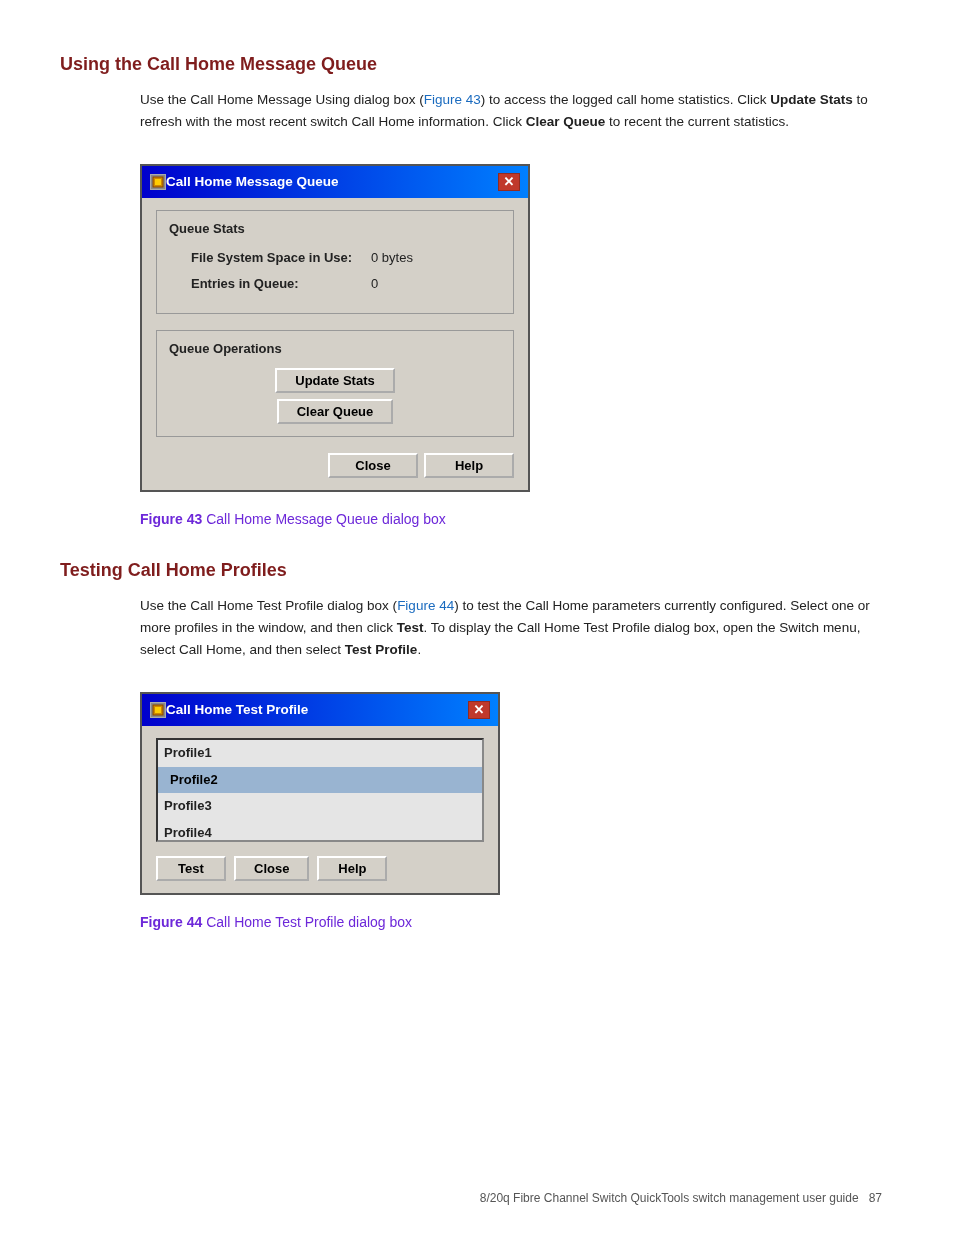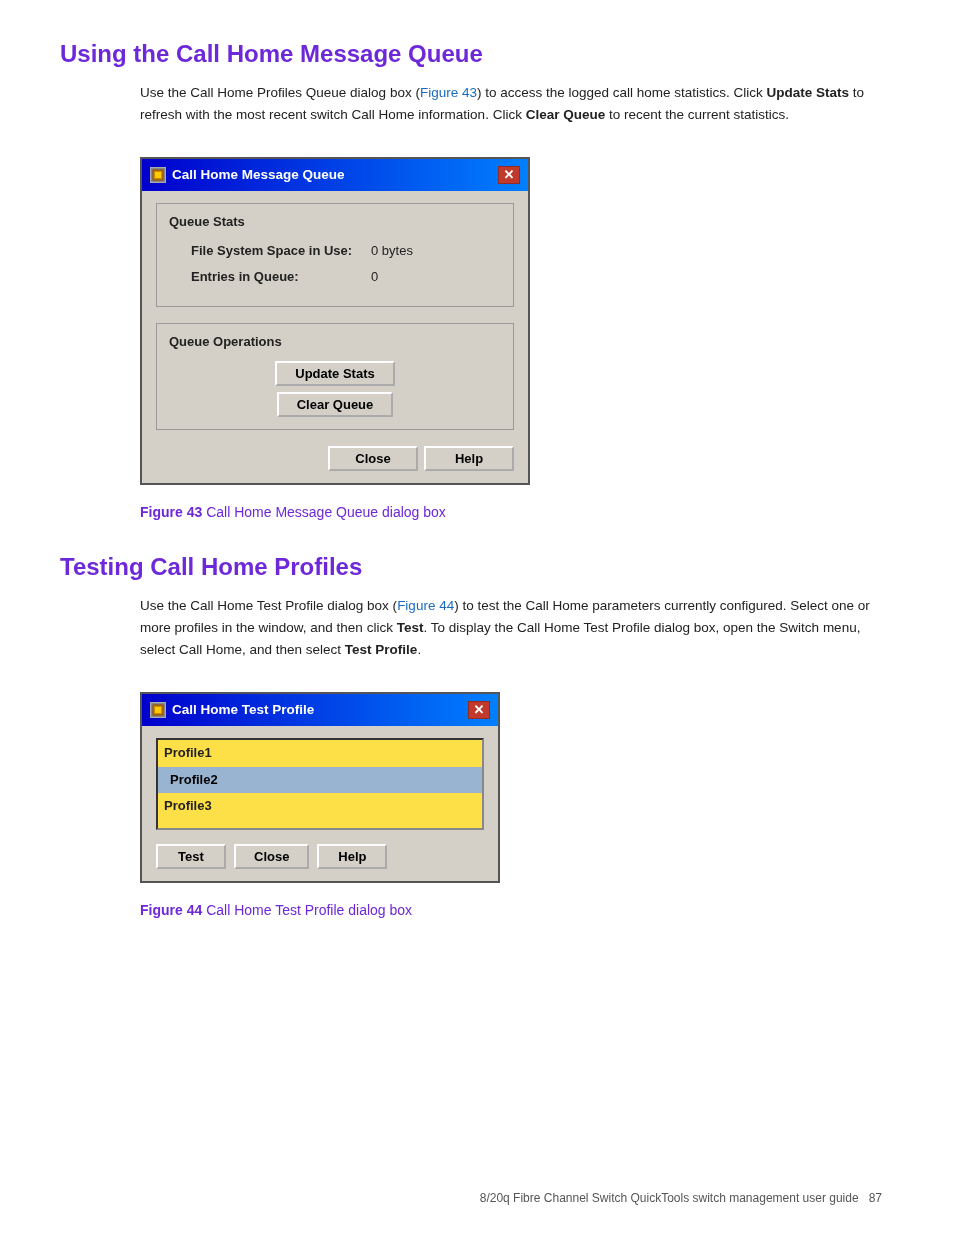--- a/index.html
+++ b/index.html
@@ -7,24 +7,25 @@
       background: #ffffff;
       font-family: Arial, sans-serif;
       font-size: 14px;
       color: #222;
       width: 954px;
       min-height: 1235px;
       padding: 40px 60px 60px 60px;
     }
 
     .section-heading {
-      color: #6d28d9;
-      font-size: 24px;
+      color: #7f1d1d;
+      font-size: 18px;
       font-weight: bold;
       margin-bottom: 14px;
+      margin-top: 14px;
     }
 
     .section-body {
       margin-left: 80px;
       margin-bottom: 30px;
       line-height: 1.6;
       font-size: 13.5px;
     }
 
     .section-body p {
@@ -56,21 +57,20 @@
       font-size: 13.5px;
       padding: 5px 8px;
       display: flex;
       align-items: center;
       justify-content: space-between;
     }
 
     .dialog-titlebar-left {
       display: flex;
       align-items: center;
-      gap: 6px;
     }
 
     .dialog-icon {
       width: 16px;
       height: 16px;
       background: #888;
       border: 1px solid #aaa;
       display: inline-flex;
       align-items: center;
       justify-content: center;
@@ -159,23 +159,23 @@
       margin-bottom: 20px;
     }
 
     .figure-caption span.fig-num {
       font-weight: bold;
     }
 
     
     .profile-listbox {
       border: 2px inset #888;
-      background: #fde047;
+      background: #e5e5e5;
       width: 100%;
-      height: 92px;
+      height: 104px;
       overflow-y: scroll;
       margin-bottom: 14px;
     }
 
     .profile-item {
       padding: 3px 6px;
       font-weight: bold;
       font-size: 13px;
       cursor: default;
     }
@@ -203,21 +203,21 @@
       margin-bottom: 30px;
     }
   </style>
 </head>
 <body>
 
 <div class="section-gap">
   <h2 class="section-heading">Using the Call Home Message Queue</h2>
   <div class="section-body">
     <p>
-      <span>Use the Call Home Profiles Queue dialog box (</span><a class="fig-link">Figure 43</a><span>) to access the logged call home statistics. Click </span><strong>Update Stats</strong><span> to refresh with the most recent switch Call Home information. Click </span><strong>Clear Queue</strong><span> to recent the current statistics.</span>
+      <span>Use the Call Home Message Using dialog box (</span><a class="fig-link">Figure 43</a><span>) to access the logged call home statistics. Click </span><strong>Update Stats</strong><span> to refresh with the most recent switch Call Home information. Click </span><strong>Clear Queue</strong><span> to recent the current statistics.</span>
     </p>
 
     
     <div class="dialog-wrapper">
       <div class="dialog">
         <div class="dialog-titlebar">
           <div class="dialog-titlebar-left">
             <div class="dialog-icon">
               <svg width="12" height="12" viewBox="0 0 12 12">
                   <rect x="1" y="1" width="10" height="10" fill="#cc8800" stroke="#884400" stroke-width="1"></rect>

